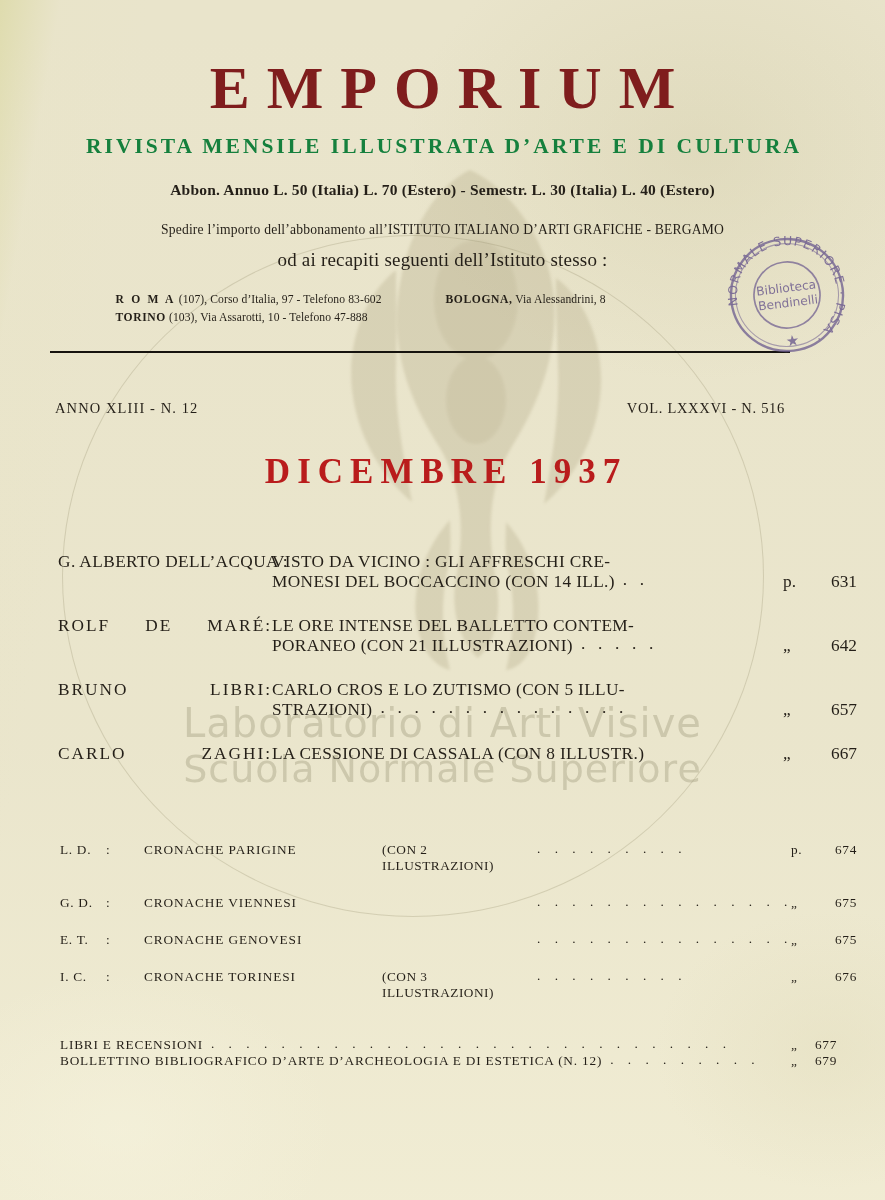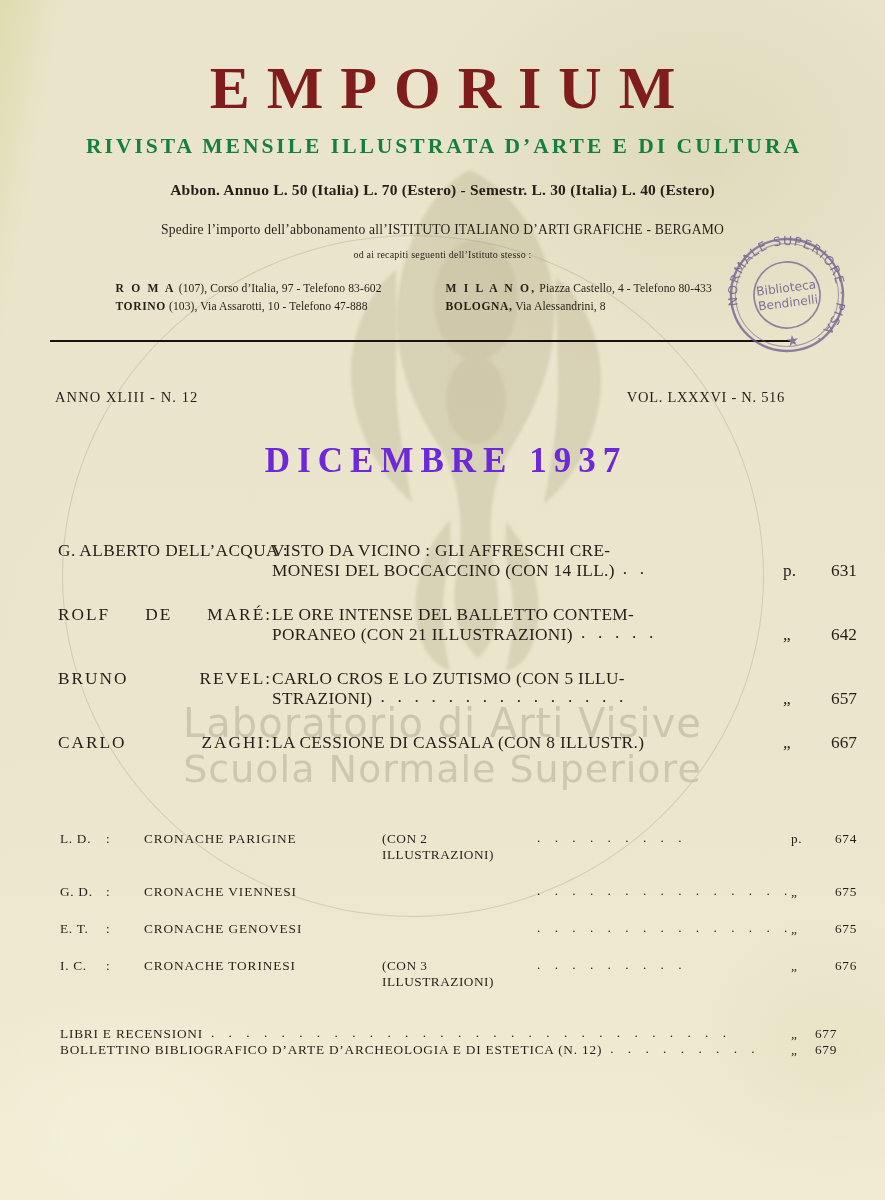--- a/index.html
+++ b/index.html
@@ -103,21 +103,21 @@
   }
   .spedire {
     text-align: center;
     margin-top: 23px;
     font-size: 13.6px;
     letter-spacing: 0.2px;
   }
   .odai {
     text-align: center;
     margin-top: 11px;
-    font-size: 10px;
+    font-size: 19px;
     letter-spacing: 0.2px;
   }
   
   .addresses {
     margin: 22px auto 0 auto;
     width: 690px;
     display: flex;
     justify-content: flex-start;
     font-size: 11.6px;
     letter-spacing: 0.1px;
@@ -154,21 +154,21 @@
   }
   .annovol .vol { letter-spacing: 0.7px; }
 
   .dateline {
     text-align: center;
     margin-top: 35px;
     font-size: 35px;
     letter-spacing: 7px;
     text-indent: 7px;
     font-weight: 700;
-    color: #6d28d9;
+    color: #b91c1c;
   }
 
   
   .toc-main {
     margin: 60px 0 0 0;
     font-size: 17.3px;
   }
   .toc-entry { margin-bottom: 24px; }
   .toc-row { display: flex; align-items: baseline; }
   .toc-author {
@@ -329,24 +329,20 @@
           <span class="city">R O M A</span>
           <span>(107), Corso d’Italia, 97 - Telefono 83-602</span>
         </div>
         <div class="addr-line">
           <span class="city tight">TORINO</span>
           <span>(103), Via Assarotti, 10 - Telefono 47-888</span>
         </div>
       </div>
       <div class="addr-col right">
         <div class="addr-line">
-          <span class="city">M I L A N O,</span>
-          <span>Piazza Castello, 4 - Telefono 80-433</span>
-        </div>
-        <div class="addr-line">
           <span class="city tight">BOLOGNA,</span>
           <span>Via Alessandrini, 8</span>
         </div>
       </div>
     </div>
 
 
     <hr class="rule">
 
     <div class="annovol">
@@ -381,21 +377,21 @@
           <div class="toc-author">&nbsp;</div>
           <div class="toc-title" style="flex:none">PORANEO (CON 21 ILLUSTRAZIONI)</div>
           <div class="toc-dots">. . . . .</div>
           <div class="toc-mark">„</div>
           <div class="toc-page">642</div>
         </div>
       </div>
 
       <div class="toc-entry">
         <div class="toc-row">
-          <div class="toc-author spread">BRUNO REVEL:</div>
+          <div class="toc-author spread">BRUNO LIBRI:</div>
           <div class="toc-title">CARLO CROS E LO ZUTISMO (CON 5 ILLU-</div>
         </div>
         <div class="toc-row cont">
           <div class="toc-author">&nbsp;</div>
           <div class="toc-title" style="flex:none">STRAZIONI)</div>
           <div class="toc-dots">. . . . . . . . . . . . . . .</div>
           <div class="toc-mark">„</div>
           <div class="toc-page">657</div>
         </div>
       </div>

